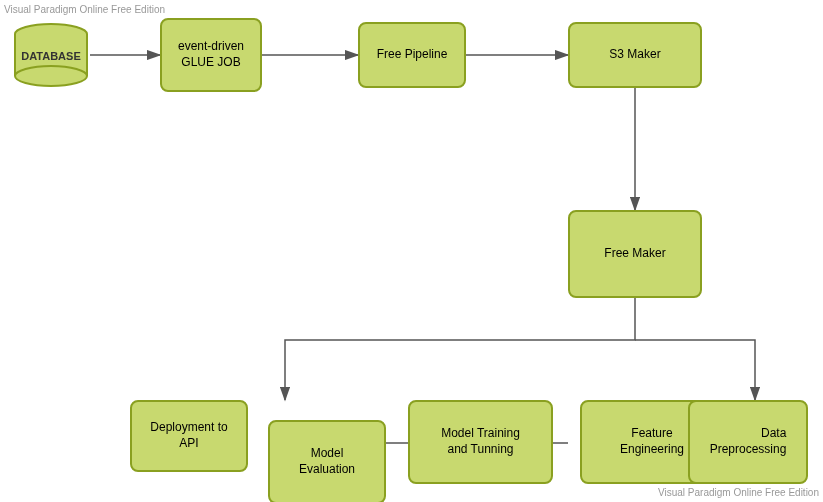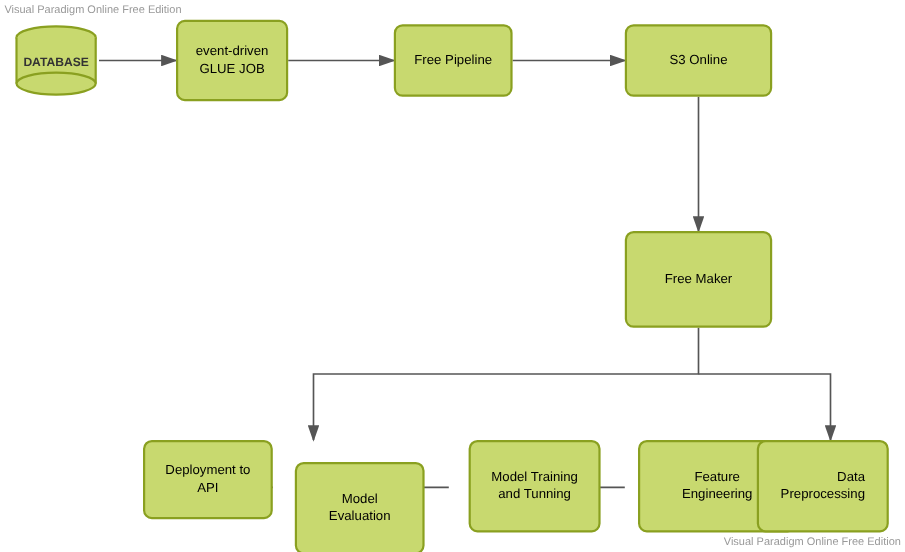--- a/index.html
+++ b/index.html
@@ -112,36 +112,36 @@
 
   <div class="node" style="left:160px; top:18px; width:102px; height:74px;">
     <span>event-driven<br>GLUE JOB</span>
   </div>
 
   <div class="node" style="left:358px; top:22px; width:108px; height:66px;">
     <span>Free Pipeline</span>
   </div>
 
   <div class="node" style="left:568px; top:22px; width:134px; height:66px;">
-    <span>S3 Online</span>
+    <span>S3 Maker</span>
   </div>
 
   <div class="node" style="left:568px; top:210px; width:134px; height:88px;">
     <span>Free Maker</span>
   </div>
 
   <div class="node" style="left:130px; top:400px; width:118px; height:72px;">
     <span>Deployment to<br>API</span>
   </div>
 
   <div class="node" style="left:268px; top:420px; width:118px; height:84px;">
     <span>Model<br>Evaluation</span>
   </div>
 
-  <div class="node" style="left:408px; top:400px; width:120px; height:84px;margin-left:18px;">
+  <div class="node" style="left:408px; top:400px; width:145px; height:84px;">
     <span>Model Training<br>and Tunning</span>
   </div>
 
   <div class="node" style="left:580px; top:400px; width:144px; height:84px;">
     <span>Feature<br>Engineering</span>
   </div>
 
   <div class="node" style="left:688px; top:400px; width:120px; height:84px;text-align:right;">
     <span>Data<br>Preprocessing</span>
   </div>

